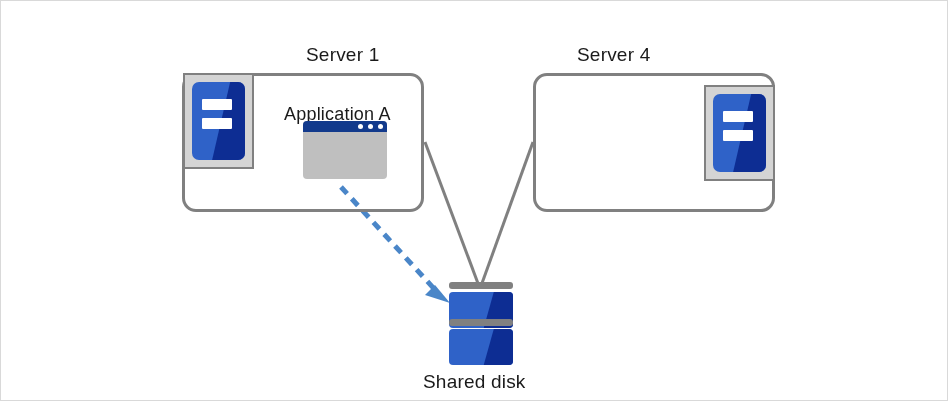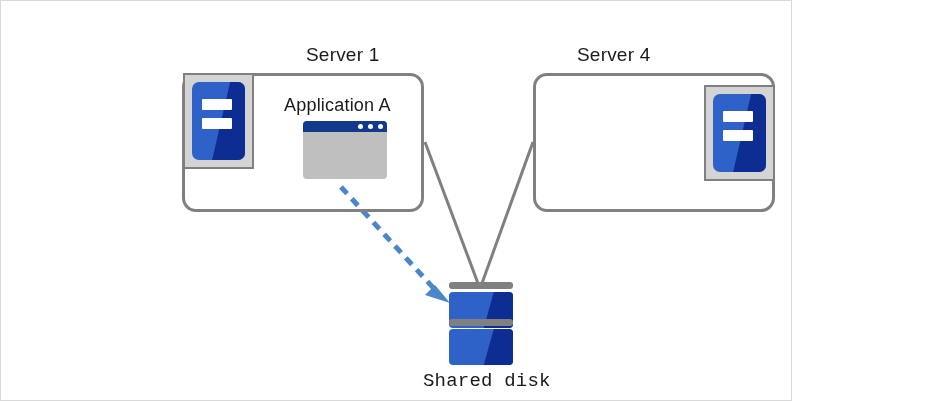--- a/index.html
+++ b/index.html
@@ -5,21 +5,21 @@
   html, body {
     margin: 0;
     padding: 0;
     background: #ffffff;
   }
   body {
     font-family: "Liberation Sans", sans-serif;
   }
   #canvas {
     position: relative;
-    width: 792px;
+    width: 948px;
     height: 401px;
     background: #ffffff;
     border: 1px solid #d9d9d9;
     box-sizing: border-box;
     overflow: hidden;
   }
   .svg-layer {
     position: absolute;
     left: 0;
     top: 0;
@@ -155,21 +155,21 @@
   <div class="server-icon" style="left:182px; top:72px; width:71px; height:96px;">
     <div class="server-icon-inner">
       <svg class="server-icon-shade" viewBox="0 0 100 100" preserveAspectRatio="none">
         <polygon points="100,0 100,100 38,100 72,0" fill="#0d2d93"></polygon>
       </svg>
       <div class="server-bar b1"></div>
       <div class="server-bar b2"></div>
     </div>
   </div>
 
-  <div class="label app-title" style="left:283px; top:95px;">Application A</div>
+  <div class="label app-title" style="left:283px; top:104px;">Application A</div>
 
   <div class="app-window" style="left:302px; top:120px; width:84px; height:58px;">
     <div class="app-titlebar">
       <span class="app-dot" style="right:24px;"></span>
       <span class="app-dot" style="right:14px;"></span>
       <span class="app-dot" style="right:4px;"></span>
     </div>
   </div>
 
   <div class="label server-title" style="left:576px; top:44px;">Server 4</div>
@@ -197,15 +197,15 @@
 
   <div class="disk-unit" style="left:448px; top:318px; width:64px; height:46px;">
     <div class="disk-cap"></div>
     <div class="disk-body">
       <svg class="disk-shade" viewBox="0 0 100 100" preserveAspectRatio="none">
         <polygon points="100,0 100,100 42,100 70,0" fill="#0d2d93"></polygon>
       </svg>
     </div>
   </div>
 
-  <div class="label disk-title" style="left:422px; top:371px;font-family:Liberation Mono, monospace;">Shared disk</div>
+  <div class="label disk-title" style="left:422px; top:371px;">Shared disk</div>
 
 </div>
 
 </body></html>

